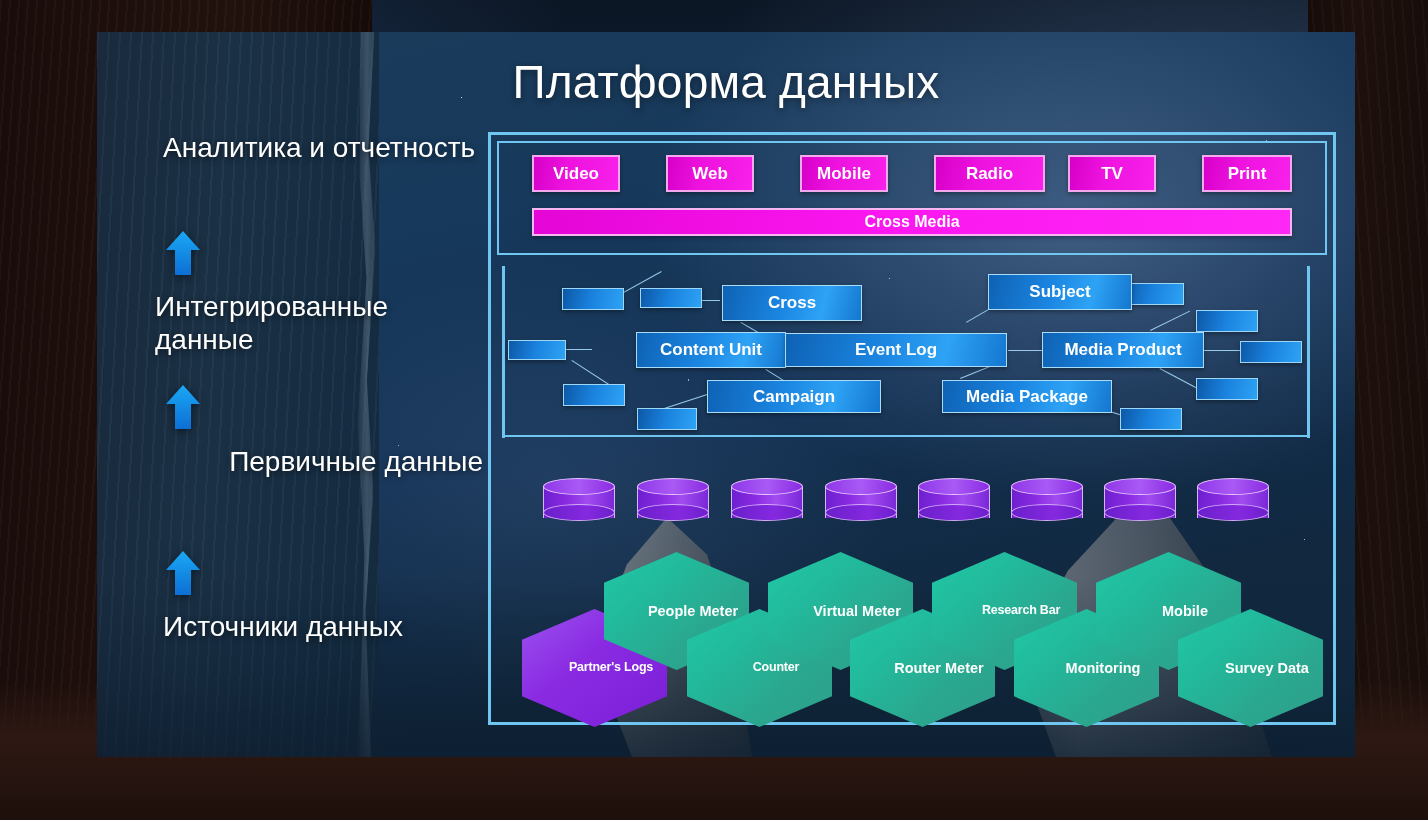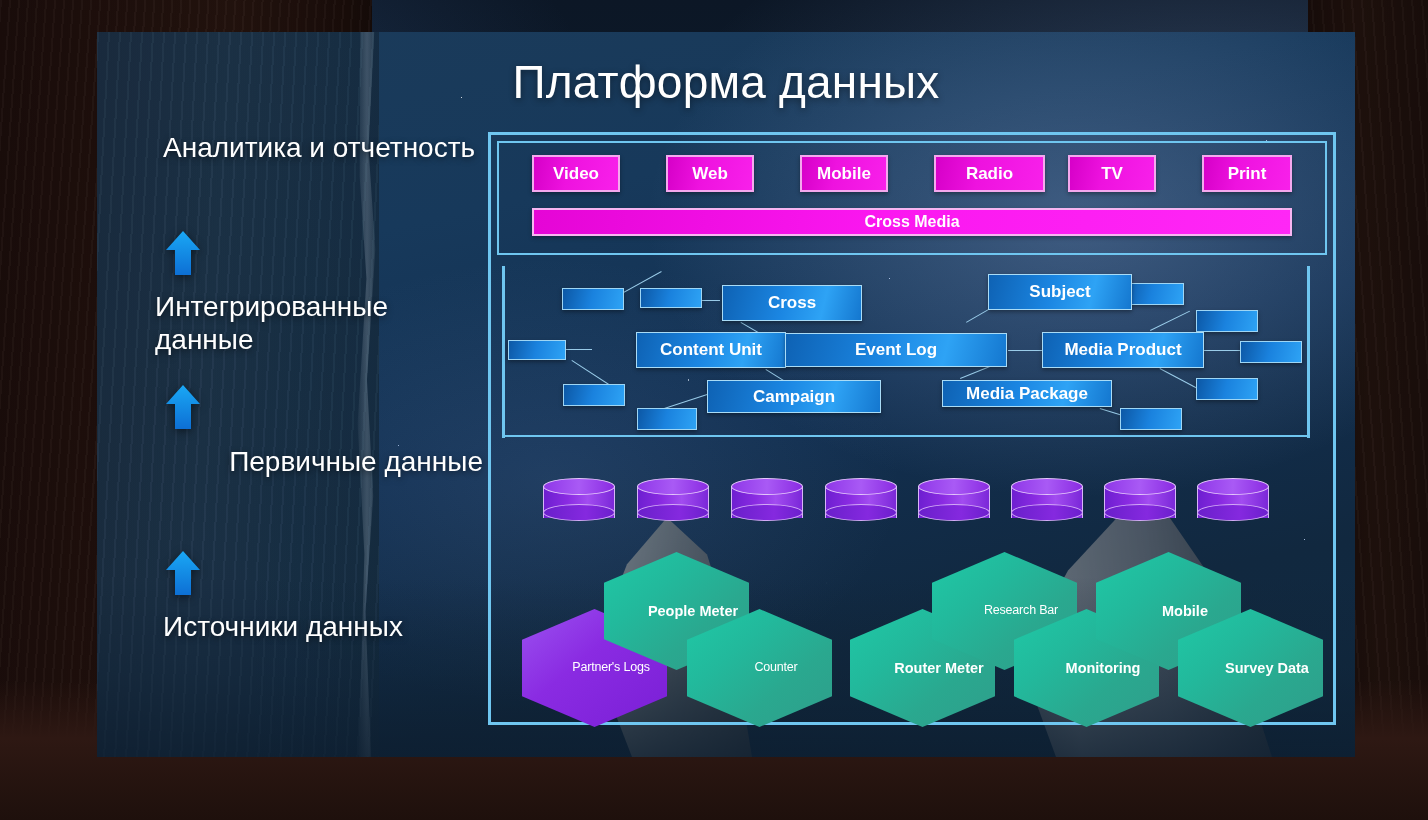--- a/index.html
+++ b/index.html
@@ -170,21 +170,21 @@
     border:1.5px solid #d2a9f6;box-sizing:border-box;}
 
   
   .hex{position:absolute;width:112px;height:118px;
     clip-path:polygon(50% 0%,100% 26%,100% 74%,50% 100%,0% 74%,0% 26%);
     background:linear-gradient(140deg,#1fc9a6 0%,#22b99c 34%,#2aa88f 66%,#2f9e8b 100%);
     display:flex;align-items:center;justify-content:center;text-align:center;
     color:#ffffff;font-size:14.5px;font-weight:600;line-height:1.25;
     filter:drop-shadow(0 2px 5px rgba(0,0,0,.35));padding-left:33px;}
   .hex.purple{background:linear-gradient(140deg,#9b52f0 0%,#8a2be2 42%,#7a1fd6 100%);}
-  .hex.cond{font-size:12.5px;font-weight:400;letter-spacing:-.2px;}
+  .hex.cond{font-size:12.5px;font-weight:700;letter-spacing:-.2px;}
   .hex span{display:block;padding:0 7px;}
 </style>
 </head>
 <body>
 
 <div id="stage">
 
   <div class="bg-base"></div>
   <div class="bg-stars"></div>
   <div class="rock-left"></div>
@@ -296,21 +296,21 @@
   <div class="erbox stub" style="left:1196px;top:378px;width:62px;height:22px;"></div>
   <div class="erbox stub" style="left:1120px;top:408px;width:62px;height:22px;"></div>
   <div class="erbox stub" style="left:1205px;top:408px;width:30px;height:18px;opacity:0;"></div>
 
   <div class="erbox" style="left:722px;top:285px;width:140px;height:36px;">Cross</div>
   <div class="erbox" style="left:592px;top:332px;width:150px;height:36px;margin-left:44px;">Content Unit</div>
   <div class="erbox" style="left:785px;top:333px;width:222px;height:34px;">Event Log</div>
   <div class="erbox" style="left:707px;top:380px;width:174px;height:33px;">Campaign</div>
   <div class="erbox" style="left:956px;top:274px;width:144px;height:36px;margin-left:32px;">Subject</div>
   <div class="erbox" style="left:1042px;top:332px;width:162px;height:36px;">Media Product</div>
-  <div class="erbox" style="left:942px;top:380px;width:170px;height:27px;">Media Package</div>
+  <div class="erbox" style="left:942px;top:380px;width:170px;height:33px;">Media Package</div>
 
   <div class="cyl" style="left:543px;top:478px;">
     <div class="body"></div>
       <div class="bot"></div>
       <div class="top"></div>
     </div>
   <div class="cyl" style="left:637px;top:478px;">
     <div class="body"></div>
       <div class="bot"></div>
       <div class="top"></div>
@@ -351,20 +351,23 @@
     </div>
 
   <div class="hex" style="left:604px;top:552px;">
     <span>People Meter</span>
     </div>
 
   <div class="hex cond" style="left:687px;top:609px;">
     <span>Counter</span>
     </div>
 
+  <div class="hex" style="left:768px;top:552px;">
+    <span>Virtual Meter</span>
+    </div>
 
   <div class="hex" style="left:850px;top:609px;">
     <span>Router Meter</span>
     </div>
 
   <div class="hex cond" style="left:932px;top:552px;">
     <span>Research Bar</span>
     </div>
 
   <div class="hex" style="left:1014px;top:609px;">

